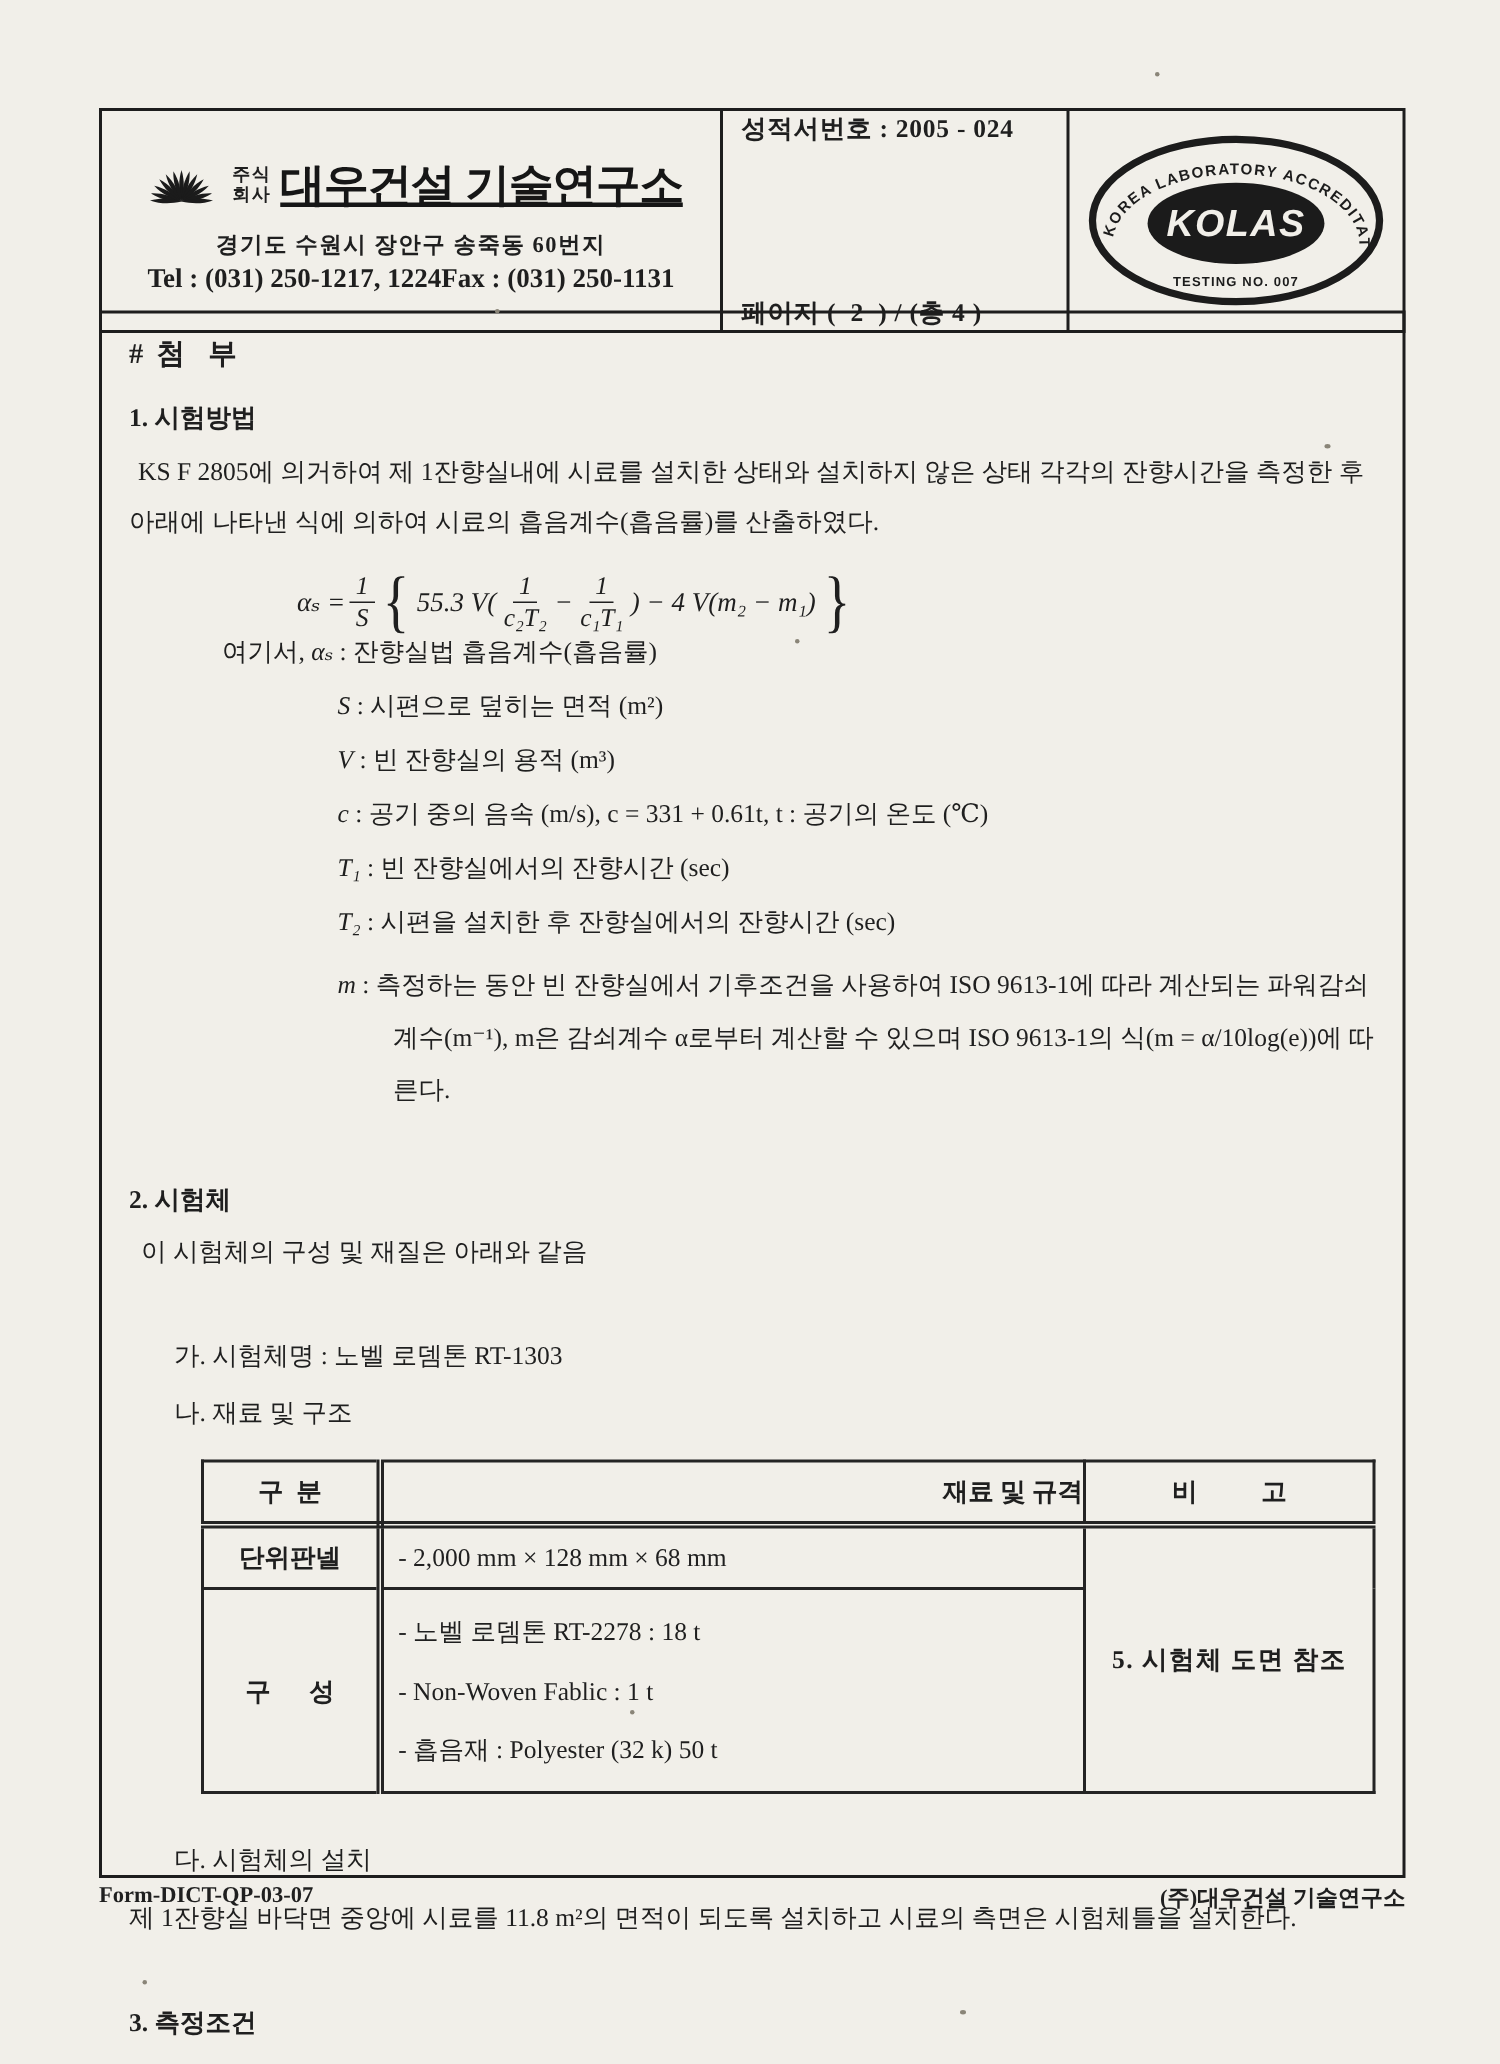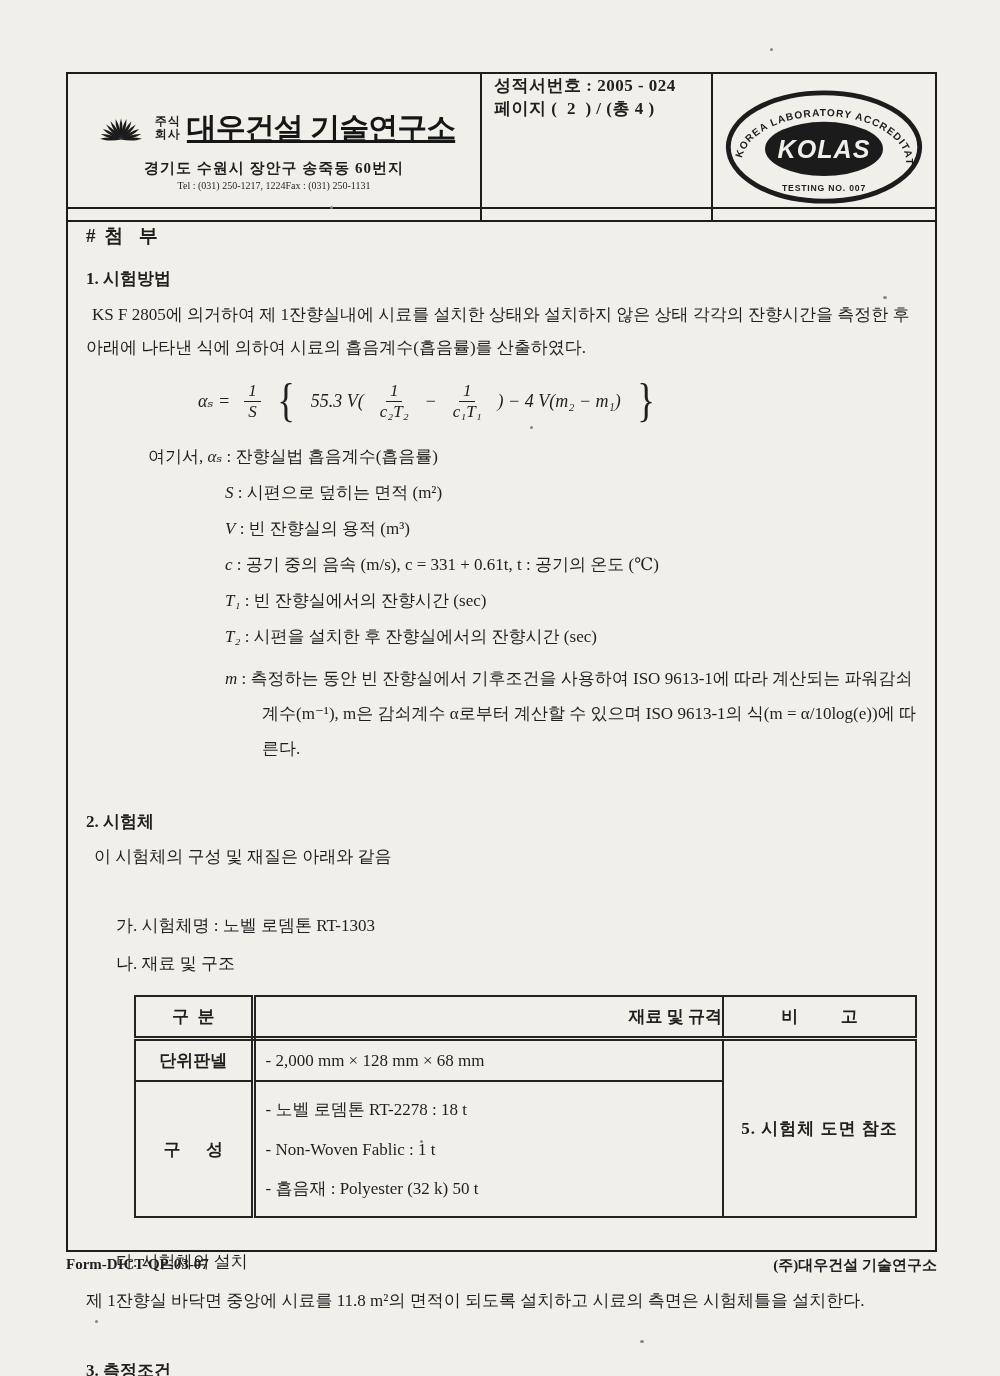--- a/index.html
+++ b/index.html
@@ -31,45 +31,45 @@
   .company-prefix {
     display:flex; flex-direction:column; justify-content:center;
     font-family:"Liberation Sans","DejaVu Sans",sans-serif;
     font-weight:bold; font-size:12px; line-height:13px; letter-spacing:1px;
   }
   .company-name {
     font-family:"Liberation Sans","DejaVu Sans",sans-serif;
     font-weight:bold; font-size:30px; letter-spacing:-1px; color:#161616;text-decoration:underline;
   }
   .company-address { margin-top:10px; font-size:15px; font-weight:bold; letter-spacing:1px; }
-  .company-telfax { margin-top:2px; font-size:10px; font-weight:normal; display:flex; }
+  .company-telfax { margin-top:2px; font-size:18px; font-weight:bold; display:flex; }
   .hcell-report {
     width:231px; border-right:2px solid #1d1d1d;
-    display:flex; flex-direction:column; justify-content:flex-start;
+    display:flex; flex-direction:column; justify-content:space-between;
     padding-left:12px; gap:0;
   }
   .report-line { font-size:17px; font-weight:bold; letter-spacing:0.5px; }
   .hcell-seal { width:223px; display:flex; align-items:center; justify-content:center; }
   .kolas-svg { width:206px; height:116px; }
 
   
   .main-box {
     position:absolute; left:66px; top:207px; width:871px; height:1045px;
     border:2px solid #1d1d1d;
     padding:12px 14px 0 18px;
     font-size:17px;
   }
   .attachment-title { font-size:19px; font-weight:bold; letter-spacing:2px; margin-top:2px; }
   .sec-heading { font-size:17px; font-weight:bold; margin-top:18px; }
   .sec1-body { margin-top:8px; line-height:1.95; text-indent:6px; padding-right:2px; }
 
   
   .formula {
-    margin:14px 0 22px 112px;
-    display:flex; align-items:center; gap:14px;
+    margin:14px 0 0 112px;
+    display:flex; align-items:center; gap:3px;
     font-style:italic; font-size:18px;
   }
   .frac { display:inline-flex; flex-direction:column; align-items:center; line-height:1.15; font-size:17px; }
   .frac .num { padding:0 4px; border-bottom:1px solid #1f1f1f; }
   .frac .den { padding:0 2px; }
   .brace { font-size:46px; font-weight:400; font-style:normal; transform:scaleX(0.8); line-height:1; }
 
   
   .defs { }
   .def { margin-left:139px; margin-bottom:13px; line-height:1.35; }

